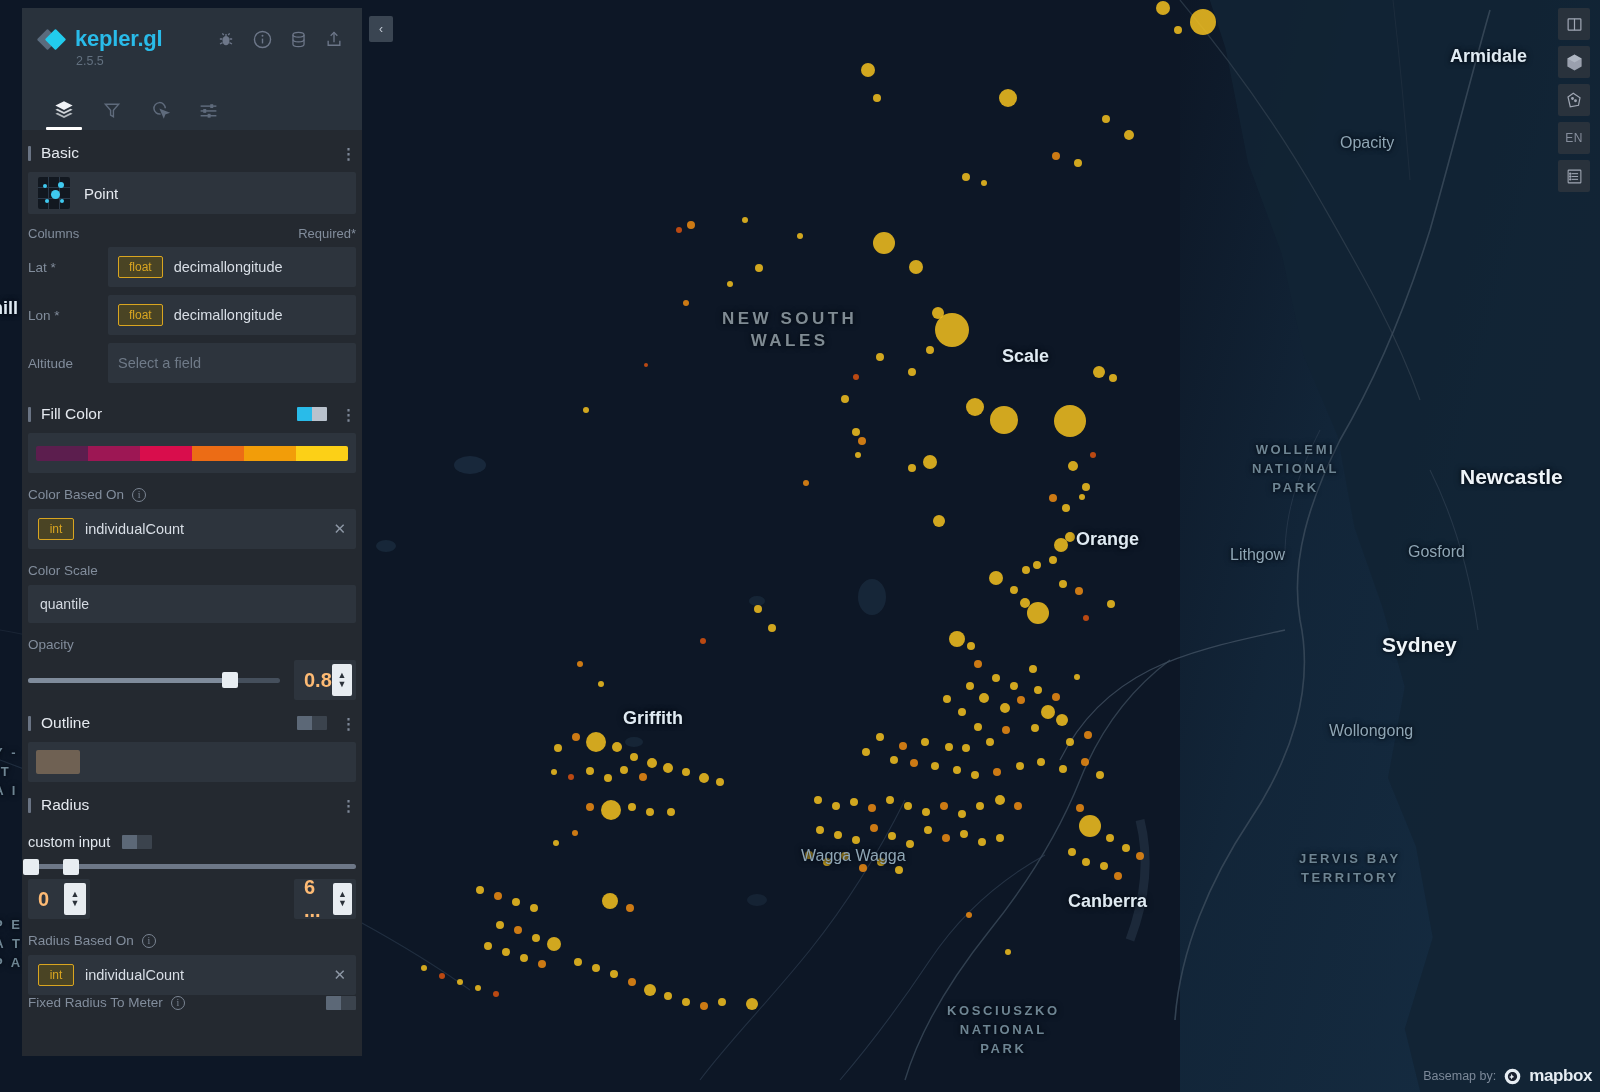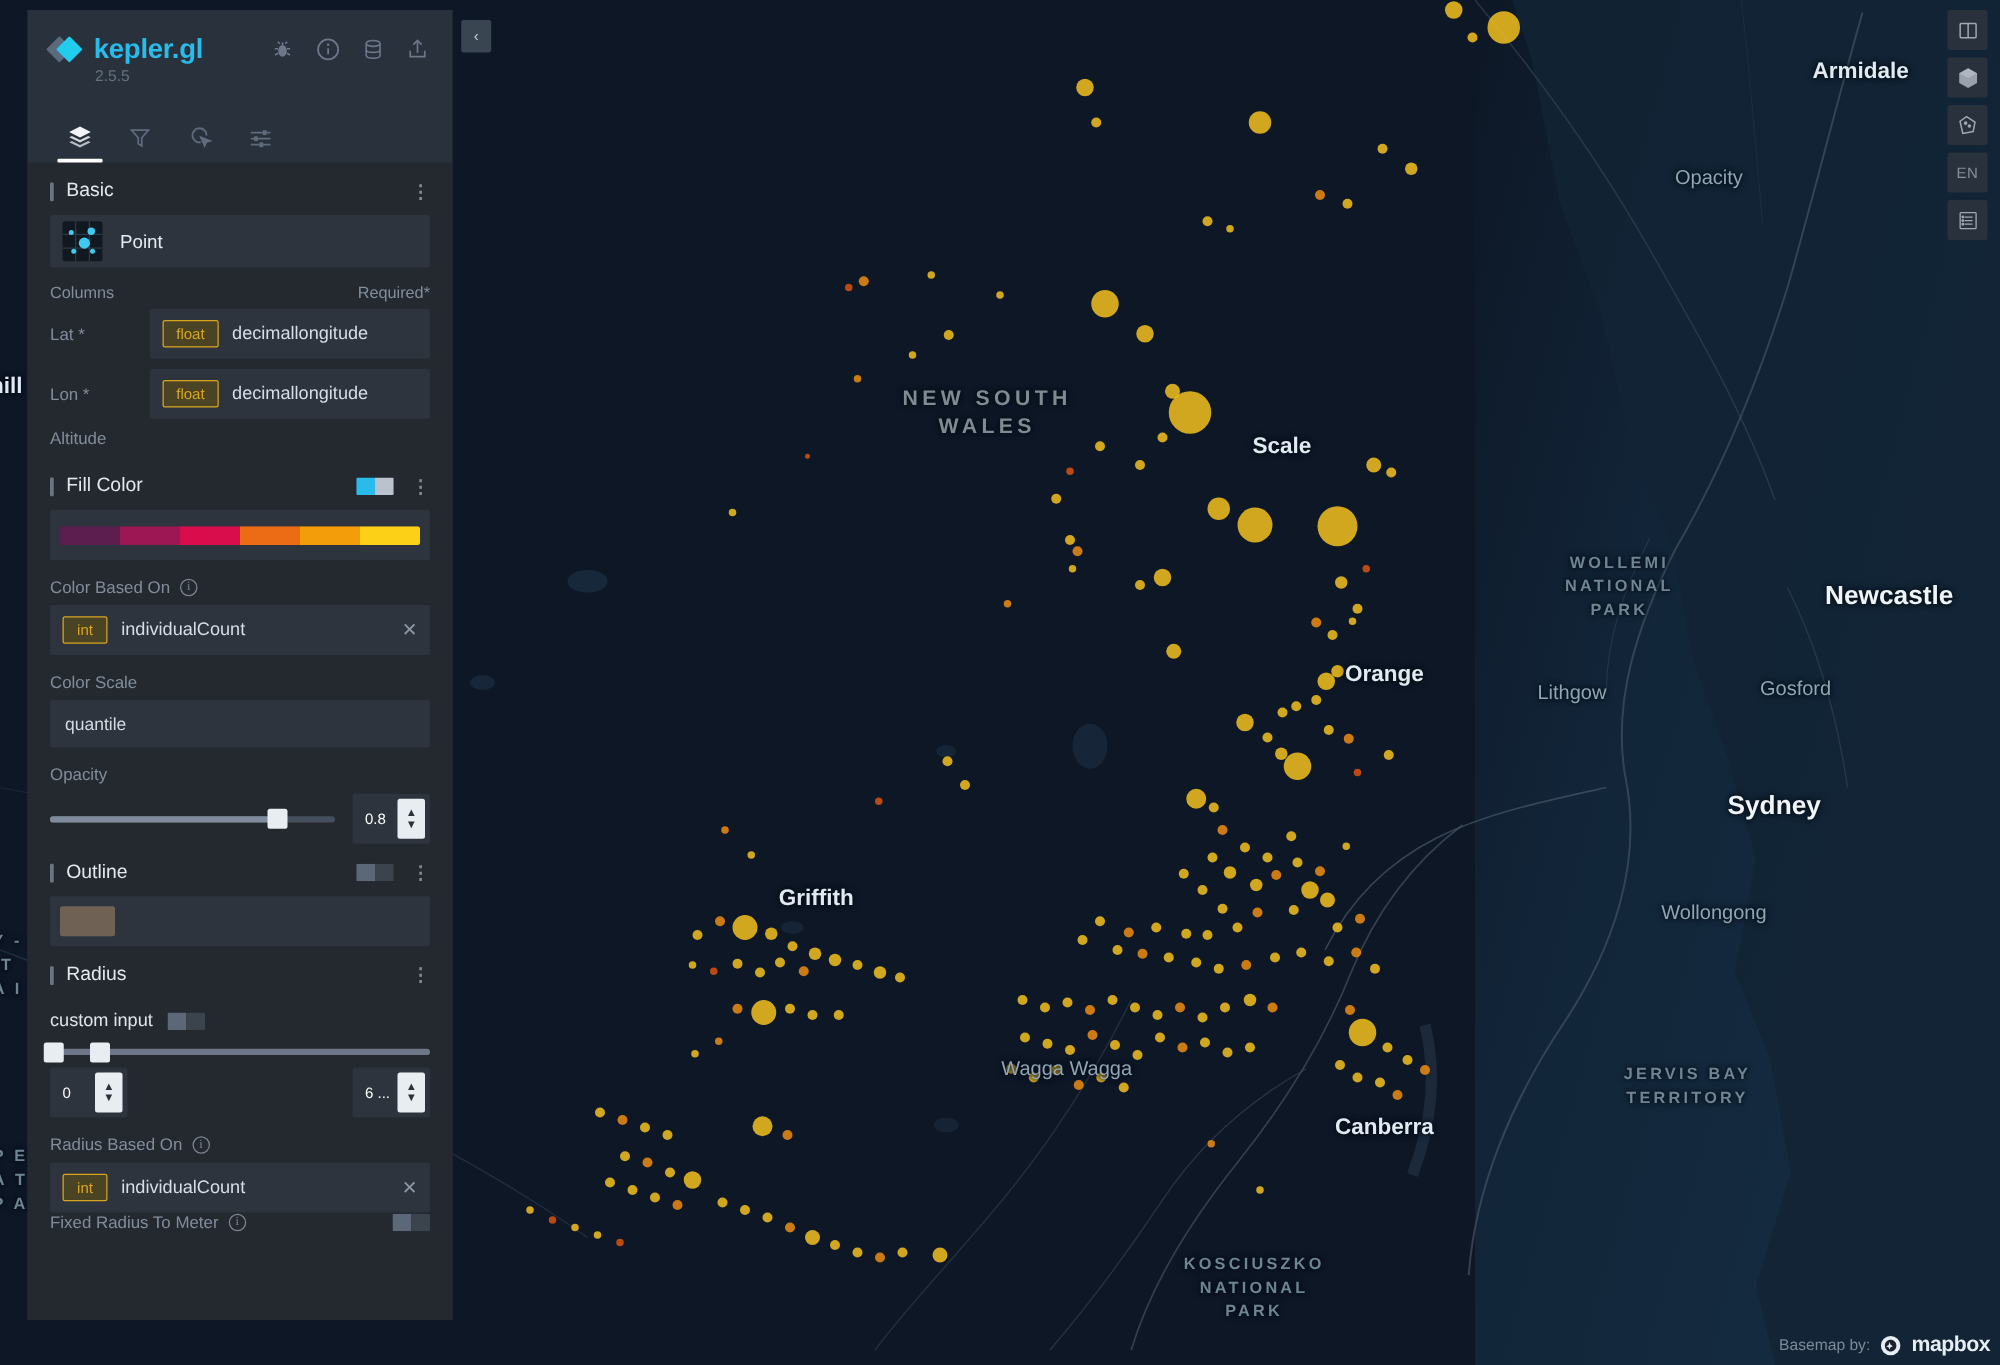--- a/index.html
+++ b/index.html
@@ -99,21 +99,21 @@
     color:#5f6b7c; cursor:pointer; position:relative;
   }
   .tab.active { color:#f0f3f7; }
   .tab.active::after {
     content:""; position:absolute; left:6px; right:6px; bottom:0;
     height:3px; background:#fff; border-radius:1px;
   }
 
   #panel-body {
     flex:1 1 auto; overflow:hidden;
-    background:#242930; padding:0 18px;
+    background:#242930; padding:0 6px;
   }
 
   .sec-head {
     display:flex; align-items:center; padding:14px 0 10px 0;
   }
   .sec-bar { width:3px; height:15px; background:#6a7484; margin-right:10px; border-radius:1px; }
   .sec-title { color:#e4e8ee; font-size:15.5px; }
   .sec-right { margin-left:auto; display:flex; align-items:center; gap:14px; }
   .kebab { color:#7d8797; font-size:15px; letter-spacing:0; cursor:pointer; line-height:.6; }
   .kebab b { display:block; }
@@ -182,21 +182,21 @@
   .track { position:relative; flex:1 1 auto; height:5px; background:#454f5c; border-radius:3px; }
   .track .fill { position:absolute; left:0; top:0; bottom:0; background:#7f8b9b; border-radius:3px; }
   .knob {
     position:absolute; top:50%; transform:translate(-50%,-50%);
     width:16px; height:16px; background:#e8edf2; border-radius:2px; cursor:pointer;
   }
   .numbox {
     width:62px; height:40px; background:#2d343d; border-radius:2px;
     display:flex; align-items:center; padding:0 4px 0 10px; position:relative;
   }
-  .numbox .v { color:#ffffff; font-size:12px; }
+  .numbox .v { color:#fdba74; font-size:20px;font-weight:bold; }
   .spin {
     margin-left:auto; width:22px; height:32px; background:#e8edf2; border-radius:2px;
     display:flex; flex-direction:column; align-items:center; justify-content:center;
     color:#2b313a; font-size:9px; line-height:1.05; cursor:pointer;
   }
 
   .swatch-wrap { background:#2d343d; border-radius:2px; height:40px; display:flex; align-items:center; padding:0 8px; }
   .swatch { width:44px; height:24px; background:#6f6153; border-radius:2px; cursor:pointer; }
 
   .custom-row { display:flex; align-items:center; gap:12px; margin:10px 0 2px 0; }
@@ -628,20 +628,23 @@
       <div class="field-row">
         <span class="field-key">Lon *</span>
         <span class="field-val">
           <span class="chip">float</span>
           <span class="fv-text">decimallongitude</span>
         </span>
       </div>
 
       <div class="field-row">
         <span class="field-key">Altitude</span>
+        <span class="field-val">
+          <span class="fv-placeholder">Select a field</span>
+        </span>
       </div>
 
       <div class="sec-head">
         <span class="sec-bar"></span>
         <span class="sec-title">Fill Color</span>
         <span class="sec-right">
           <span class="toggle">
               <i class="on"></i>
               <i class="off"></i>
             </span>

